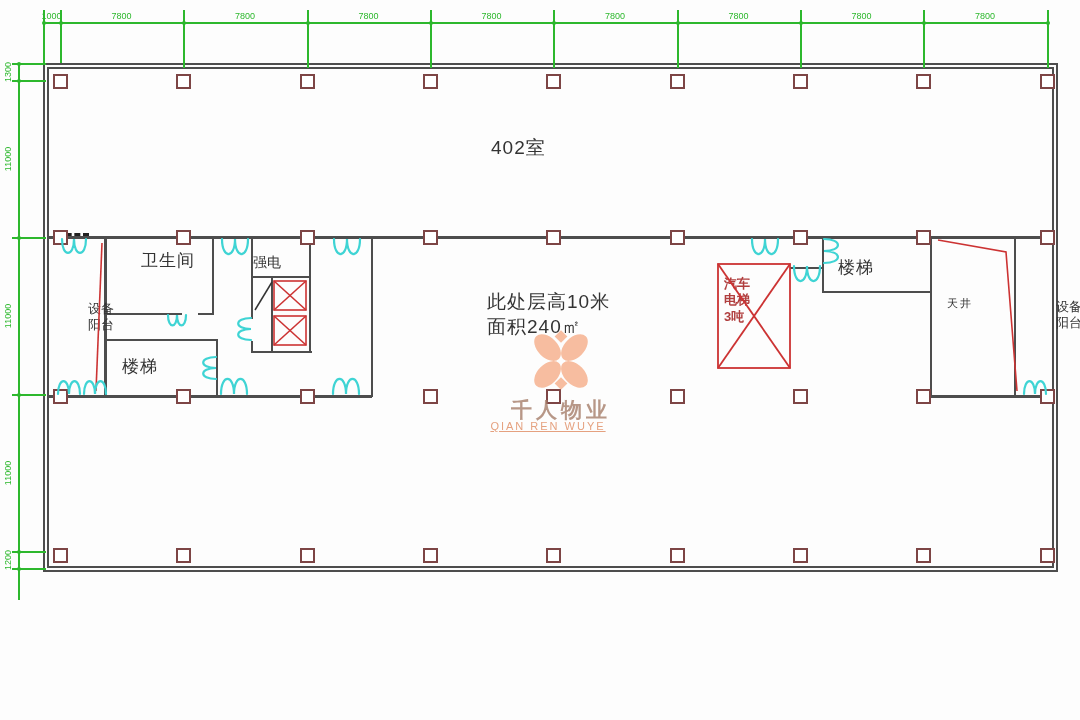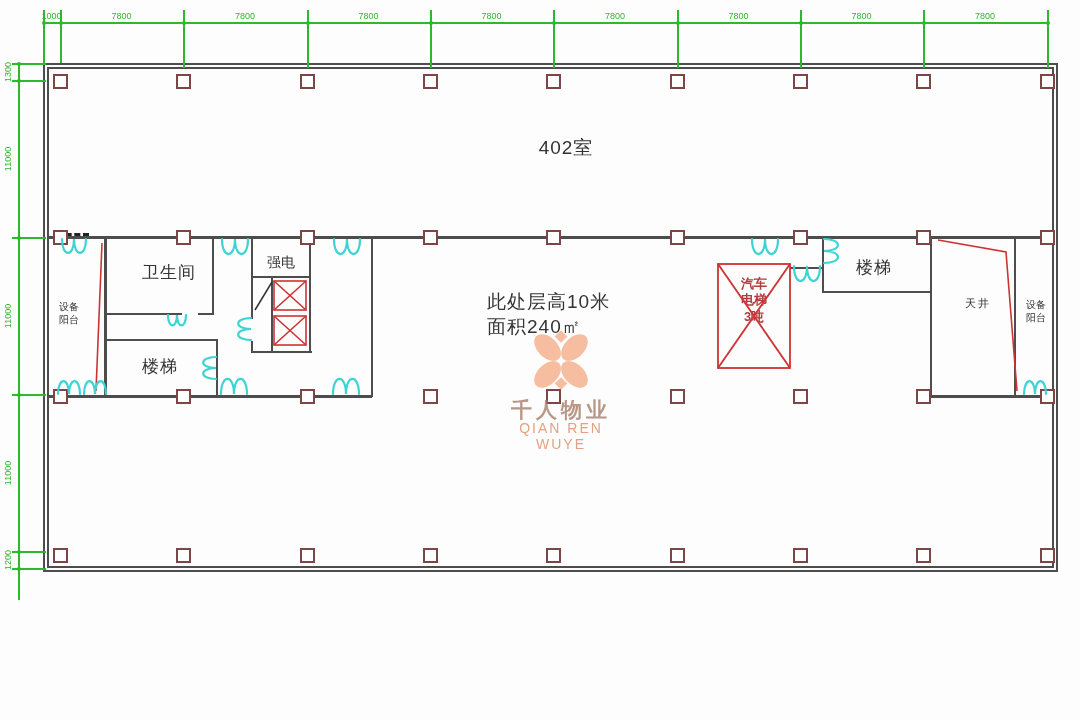--- a/index.html
+++ b/index.html
@@ -11,34 +11,34 @@
   
   .wall{position:absolute;background:#4d4d4d;}
   .dash{position:absolute;border-top:3px dashed #222;height:0;}
   
   .col{position:absolute;width:15px;height:15px;border:2px solid #7d4545;background:#fff;box-sizing:border-box;}
   
   .dim-line{position:absolute;background:#2db82d;}
   .dim-label{position:absolute;font-size:9px;line-height:10px;color:#2db82d;text-align:center;white-space:nowrap;}
   .dim-dot{position:absolute;width:4px;height:4px;border-radius:50%;background:#2db82d;}
   
-  .lbl{position:absolute;color:#333;text-align:center;white-space:pre-line;line-height:1.25;}
+  .lbl{position:absolute;color:#333;text-align:left;white-space:pre-line;line-height:1.25;}
   .lbl-lg{font-size:19px;letter-spacing:1px;}
   .lbl-md{font-size:17px;letter-spacing:1px;}
-  .lbl-sm{font-size:10px;}
+  .lbl-sm{font-size:13px;padding-left:40px;}
   .lbl-note{font-size:19px;text-align:left;letter-spacing:1px;}
   .lbl-red{color:#b03e3e;font-size:13px;font-weight:bold;}
   .floor-title{position:absolute;left:420px;top:658px;width:240px;text-align:center;
                font-size:44px;letter-spacing:14px;color:#1d1d1d;
                font-family:"Liberation Serif",serif;font-weight:600;}
   
   .wm-cn{position:absolute;left:496px;top:396px;width:130px;text-align:center;font-size:21px;
          font-weight:bold;letter-spacing:4px;color:rgba(165,125,105,0.8);}
-  .wm-en{position:absolute;left:496px;top:420px;width:130px;text-align:center;font-size:14px;
-         letter-spacing:2px;color:rgba(225,145,105,0.85);}
+  .wm-en{position:absolute;left:483px;top:420px;width:130px;text-align:center;font-size:11px;
+         letter-spacing:2px;color:rgba(225,145,105,0.85);text-decoration:underline;}
   svg.overlay{position:absolute;left:0;top:0;z-index:5;pointer-events:none;}
   .layer{position:absolute;left:0;top:0;width:100%;height:100%;}
 </style>
 </head>
 <body>
 
 <div class="stage">
 
   <div class="outer-wall"></div>
 
@@ -199,21 +199,21 @@
       <ellipse rx="10" ry="16" transform="rotate(135) translate(0,-19)"></ellipse>
       <ellipse rx="10" ry="16" transform="rotate(-135) translate(0,-19)"></ellipse>
       <rect x="-4.5" y="-29" width="9" height="9" transform="rotate(45 0 -24.5)"></rect>
       <rect x="-4.5" y="18" width="9" height="9" transform="rotate(45 0 22.5)"></rect>
     </g>
   </svg>
 
   <div class="lbl lbl-lg" style="left:491px;top:136px;width:150px;">402室</div>
   <div class="lbl lbl-note" style="left:487px;top:290px;">此处层高10米</div>
   <div class="lbl lbl-note" style="left:487px;top:315px;">面积240㎡</div>
-  <div class="lbl lbl-md" style="left:105px;top:262px;width:128px;">卫生间</div>
+  <div class="lbl lbl-md" style="left:105px;top:250px;width:128px;padding-left:36px;">卫生间</div>
   <div class="lbl" style="left:253px;top:254px;width:56px;font-size:14px;">强电</div>
   <div class="lbl lbl-md" style="left:122px;top:356px;width:76px;">楼梯</div>
   <div class="lbl lbl-md" style="left:838px;top:257px;width:72px;">楼梯</div>
   <div class="lbl lbl-sm" style="left:48px;top:301px;width:42px;">设备
 阳台</div>
   <div class="lbl lbl-sm" style="left:1016px;top:299px;width:40px;">设备
 阳台</div>
   <div class="lbl" style="left:947px;top:297px;width:62px;font-size:11px;letter-spacing:2px;">天井</div>
   <div class="lbl lbl-red" style="left:724px;top:276px;width:60px;">汽车
 电梯

